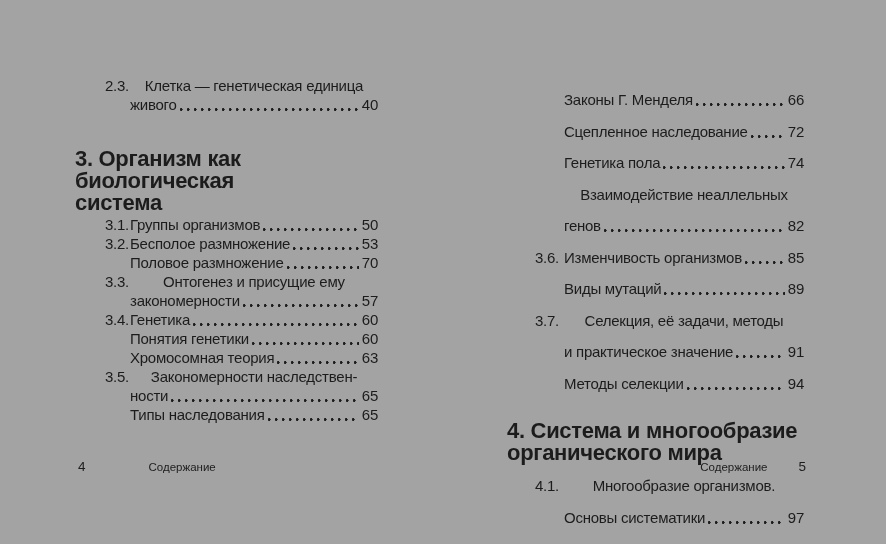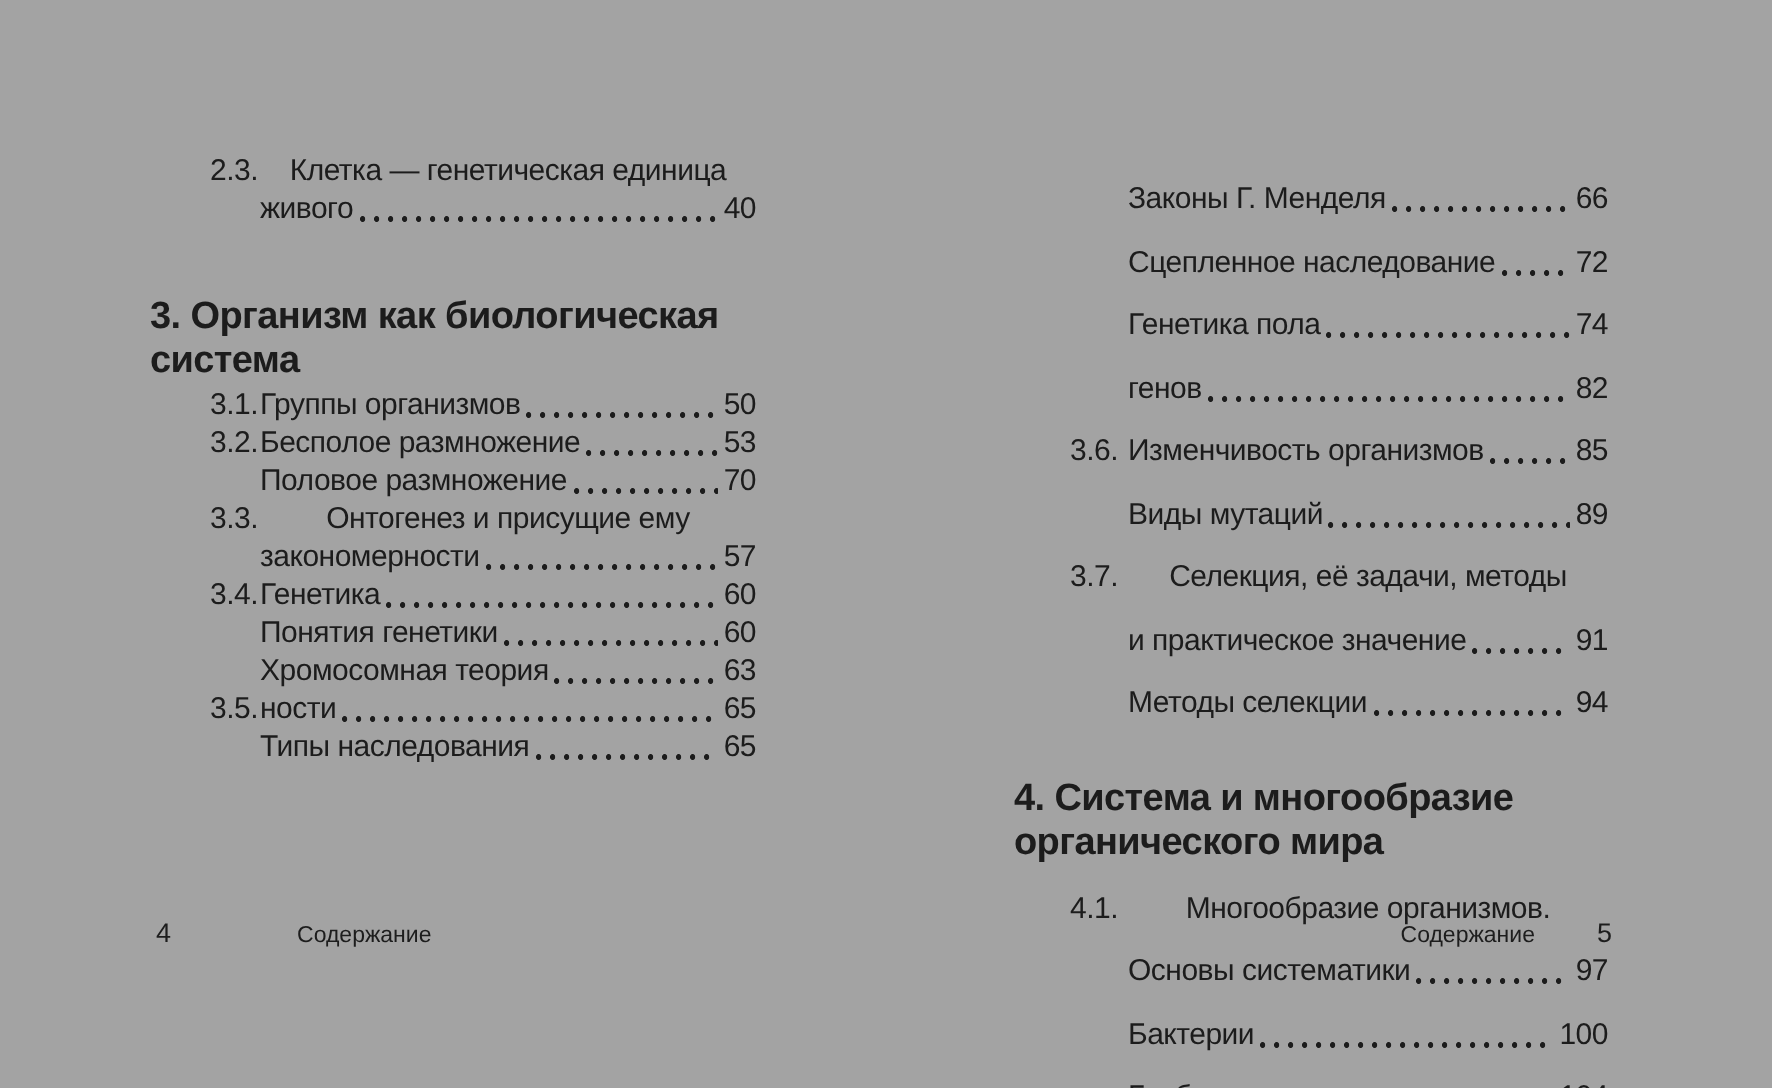--- a/index.html
+++ b/index.html
@@ -77,21 +77,21 @@
     height: 2.6px;
     background-image: radial-gradient(circle at 1.3px 1.3px, #1c1c1c 1.1px, transparent 1.5px);
     background-size: 7px 2.6px;
     background-repeat: repeat-x;
   }
   .pg {
     white-space: nowrap;
   }
   .heading {
     font-weight: bold;
-    font-size: 19px;
+    font-size: 22px;
     line-height: 22px;
     letter-spacing: -0.3px;
   }
   .footer {
     position: absolute;
     top: 459px;
     display: flex;
     align-items: baseline;
     color: #1d1d1d;
   }
@@ -186,20 +186,23 @@
       <div class="line">
         <span class="txt">Хромосомная теория</span>
         <span class="leader"></span>
         <span class="pg">63</span>
       </div>
     </div>
 
     <div class="block">
       <span class="num">3.5.</span>
       <div class="line">
+        <span class="txt">Закономерности наследствен-</span>
+      </div>
+      <div class="line">
         <span class="txt">ности</span>
         <span class="leader"></span>
         <span class="pg">65</span>
       </div>
     </div>
 
     <div class="block">
       <div class="line">
         <span class="txt">Типы наследования</span>
         <span class="leader"></span>
@@ -229,20 +232,23 @@
 
     <div class="block">
       <div class="line">
         <span class="txt">Генетика пола</span>
         <span class="leader"></span>
         <span class="pg">74</span>
       </div>
     </div>
 
     <div class="block">
+      <div class="line">
+        <span class="txt">Взаимодействие неаллельных</span>
+      </div>
       <div class="line">
         <span class="txt">генов</span>
         <span class="leader"></span>
         <span class="pg">82</span>
       </div>
     </div>
 
     <div class="block">
       <span class="num">3.6.</span>
       <div class="line">

